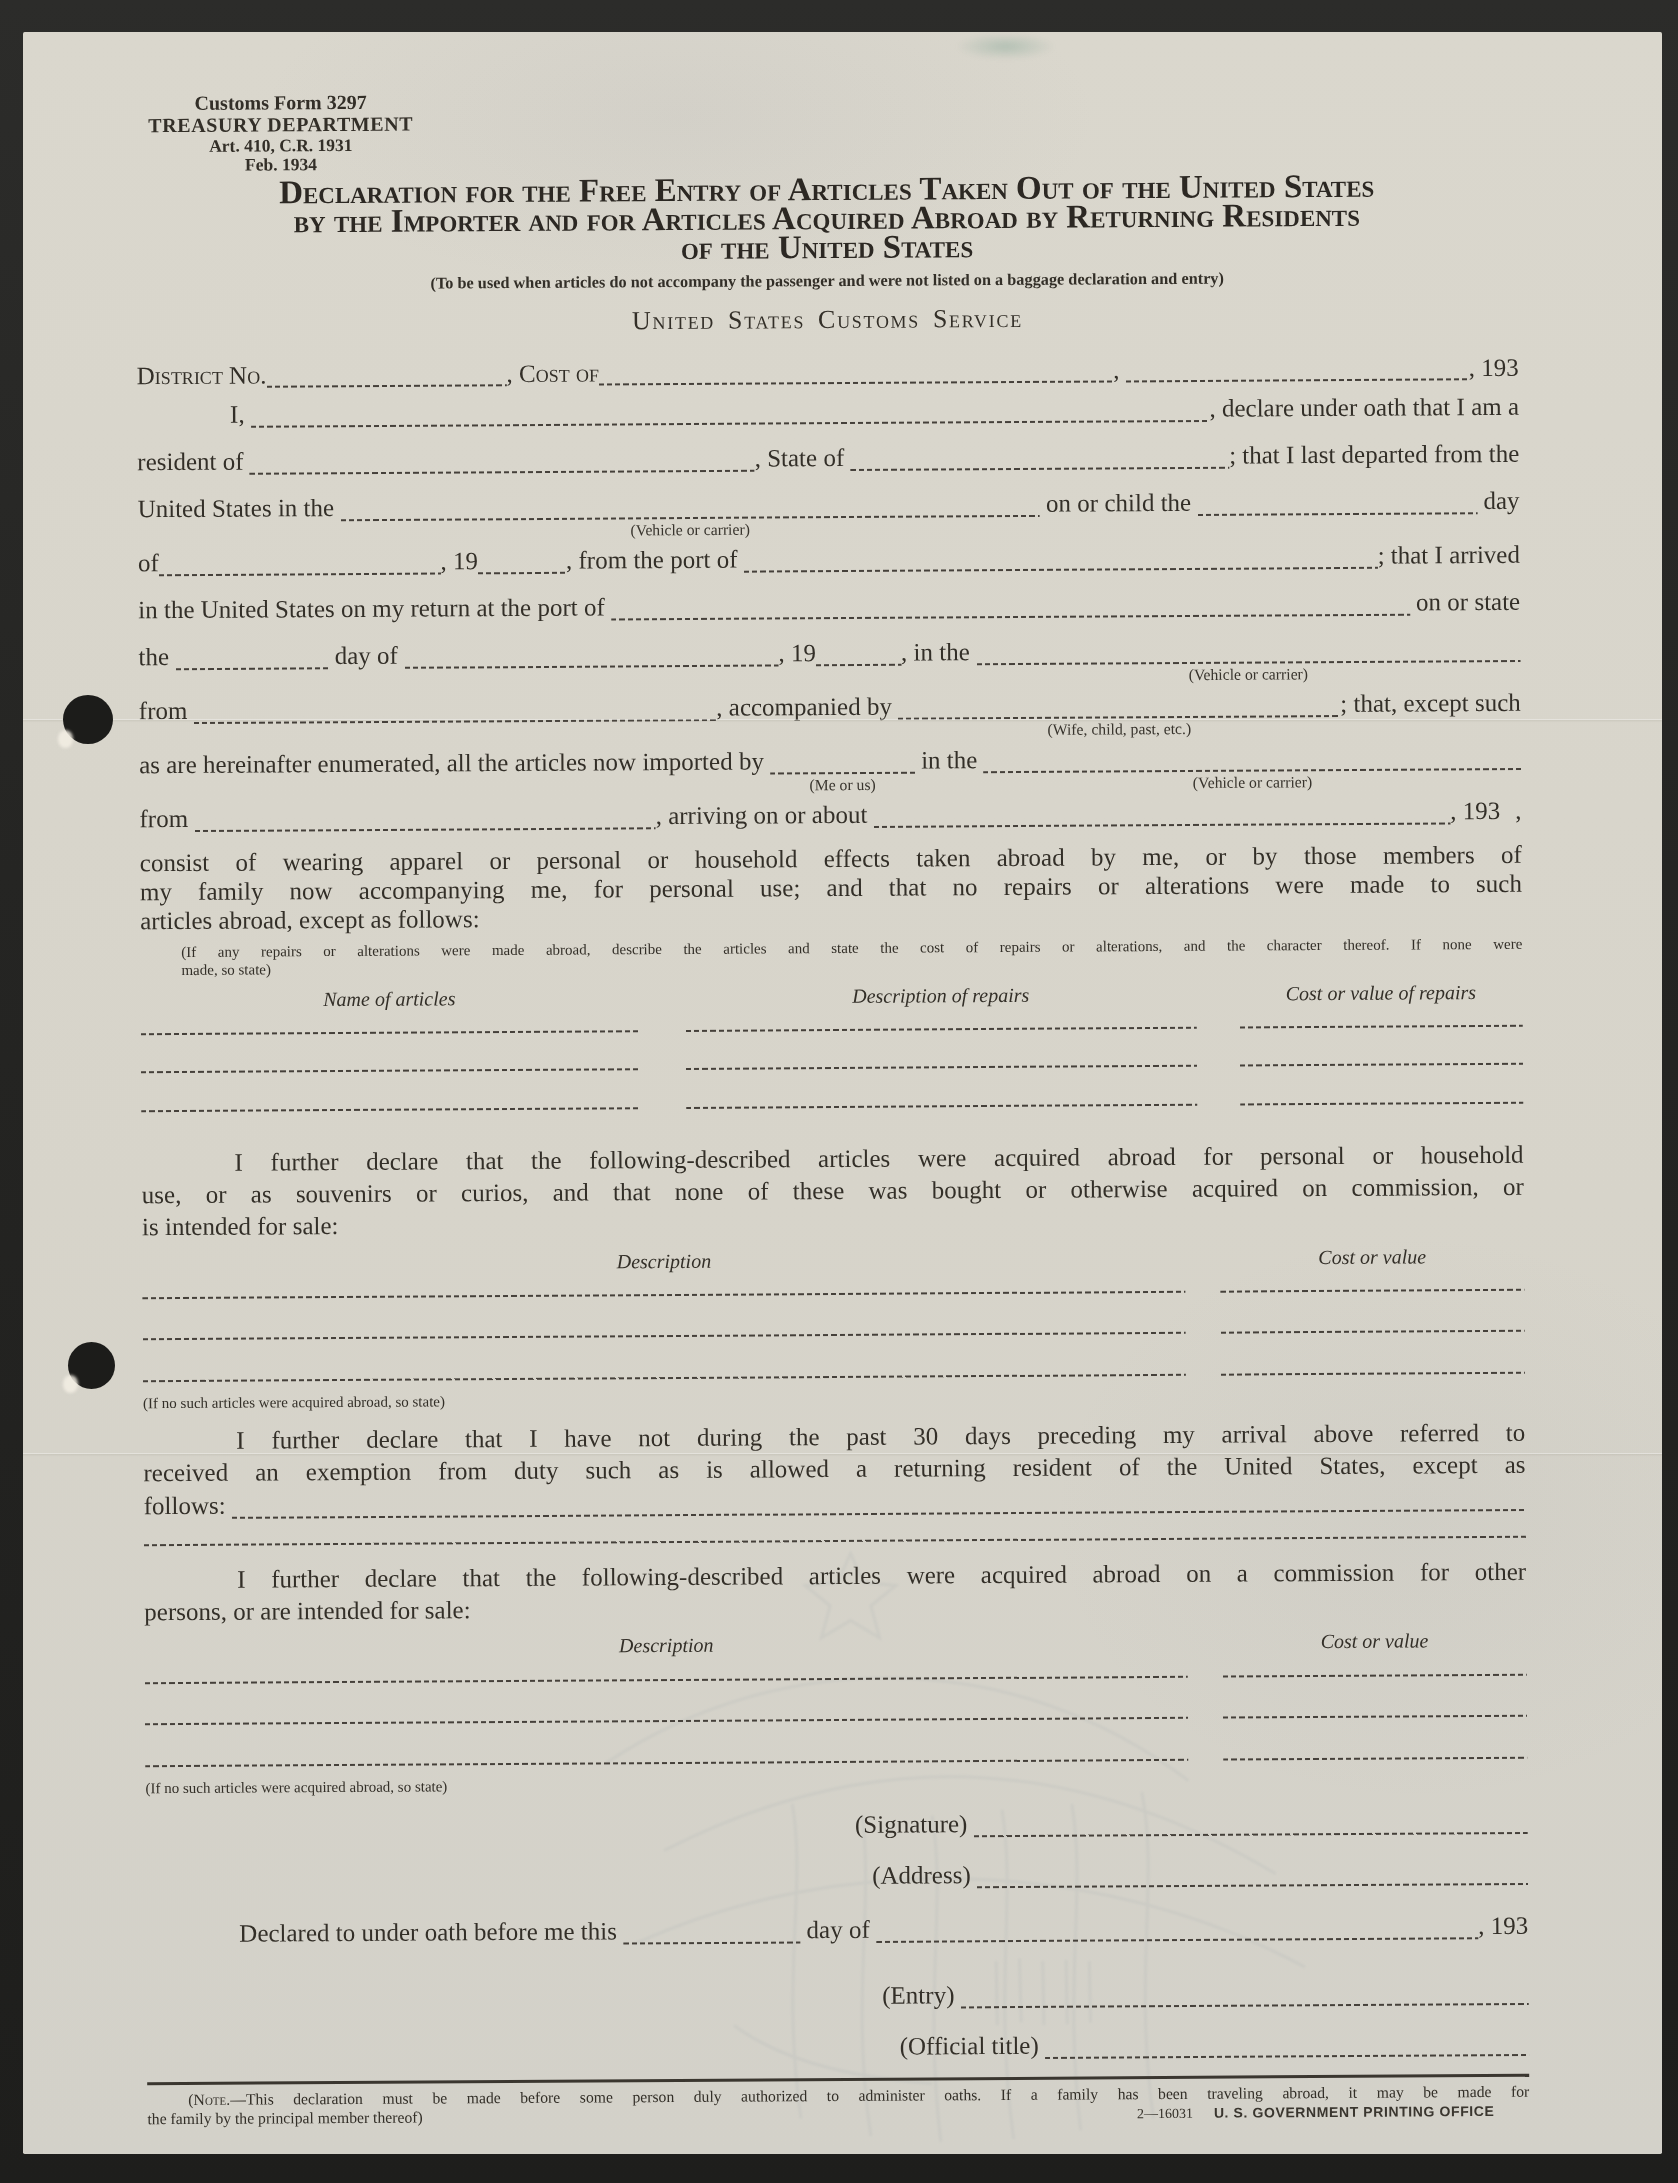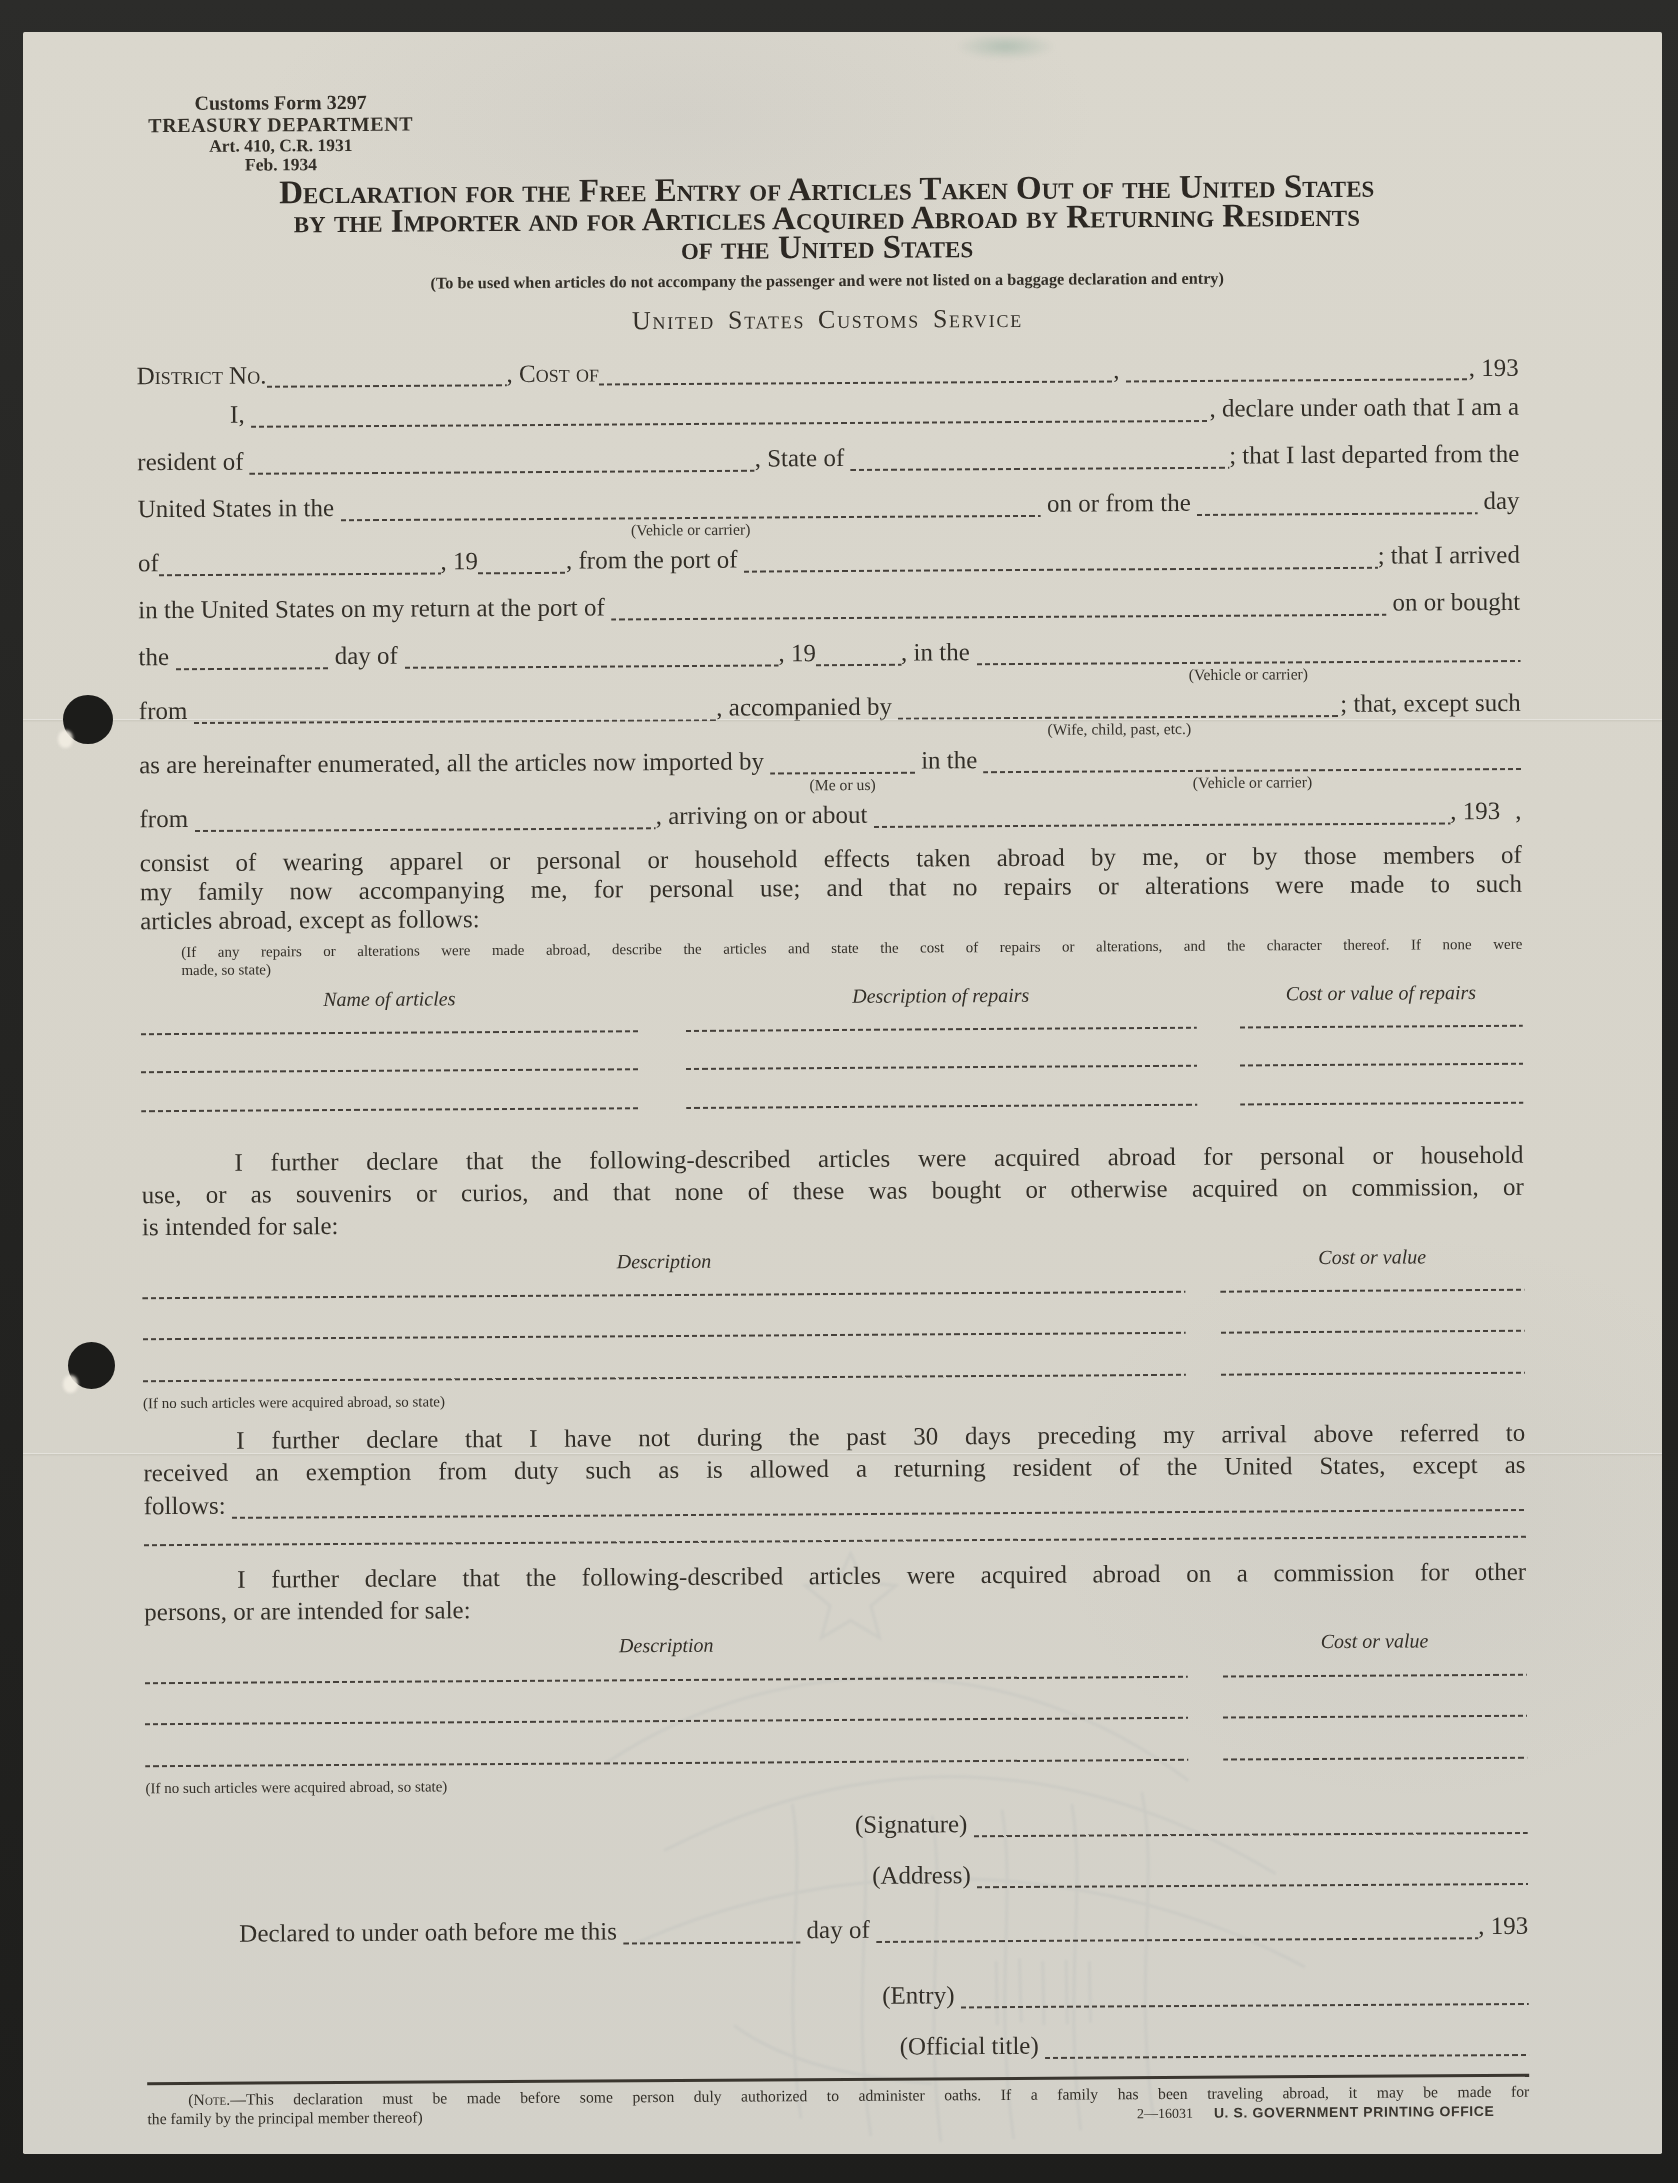--- a/index.html
+++ b/index.html
@@ -126,23 +126,23 @@
     </div>
     <div class="subtitle">(To be used when articles do not accompany the passenger and were not listed on a baggage declaration and entry)</div>
 
     <div class="service">United States Customs Service</div>
 
     <div class="fill-line" id="district-line"><span class="seg sc">District No.</span><span class="blank" style="flex-grow: 14;"></span><span class="seg">, </span><span class="seg sc">Cost of</span><span class="blank" style="flex-grow: 30;"></span><span class="seg">, </span><span class="blank" style="flex-grow: 20;"></span><span class="seg">, 193</span></div>
 
     <div id="declaration-lines">
         <div class="fill-line"><span class="gap" style="width: 93px;"></span><span class="seg">I, </span><span class="blank" style="flex-grow: 1;"></span><span class="seg">, declare under oath that I am a</span></div>
         <div class="fill-line"><span class="seg">resident of </span><span class="blank" style="flex-grow: 24;"></span><span class="seg">, State of </span><span class="blank" style="flex-grow: 18;"></span><span class="seg">; that I last departed from the</span></div>
-        <div class="fill-line has-label"><span class="seg">United States in the </span><span class="blank" style="flex-grow: 40;"><span class="sublabel">(Vehicle or carrier)</span></span><span class="seg"> on or from the </span><span class="blank" style="flex-grow: 16;"></span><span class="seg"> day</span></div>
+        <div class="fill-line has-label"><span class="seg">United States in the </span><span class="blank" style="flex-grow: 40;"><span class="sublabel">(Vehicle or carrier)</span></span><span class="seg"> on or child the </span><span class="blank" style="flex-grow: 16;"></span><span class="seg"> day</span></div>
         <div class="fill-line"><span class="seg">of</span><span class="blank" style="flex-grow: 16;"></span><span class="seg">, 19</span><span class="blank" style="flex-grow: 5;"></span><span class="seg">, from the port of </span><span class="blank" style="flex-grow: 36;"></span><span class="seg">; that I arrived</span></div>
-        <div class="fill-line"><span class="seg">in the United States on my return at the port of </span><span class="blank" style="flex-grow: 1;"></span><span class="seg"> on or bought</span></div>
+        <div class="fill-line"><span class="seg">in the United States on my return at the port of </span><span class="blank" style="flex-grow: 1;"></span><span class="seg"> on or state</span></div>
         <div class="fill-line has-label"><span class="seg">the </span><span class="blank" style="flex-grow: 9;"></span><span class="seg"> day of </span><span class="blank" style="flex-grow: 22;"></span><span class="seg">, 19</span><span class="blank" style="flex-grow: 5;"></span><span class="seg">, in the </span><span class="blank" style="flex-grow: 32;"><span class="sublabel">(Vehicle or carrier)</span></span></div>
         <div class="fill-line has-label"><span class="seg">from </span><span class="blank" style="flex-grow: 26;"></span><span class="seg">, accompanied by </span><span class="blank" style="flex-grow: 22;"><span class="sublabel">(Wife, child, past, etc.)</span></span><span class="seg">; that, except such</span></div>
         <div class="fill-line has-label"><span class="seg">as are hereinafter enumerated, all the articles now imported by </span><span class="blank" style="flex-grow: 7;"><span class="sublabel">(Me or us)</span></span><span class="seg"> in the </span><span class="blank" style="flex-grow: 26;"><span class="sublabel">(Vehicle or carrier)</span></span></div>
         <div class="fill-line"><span class="seg">from </span><span class="blank" style="flex-grow: 24;"></span><span class="seg">, arriving on or about </span><span class="blank" style="flex-grow: 30;"></span><span class="seg">, 193</span><span class="gap" style="width: 15px;"></span><span class="seg">,</span></div>
       </div>
 
     <div class="para mt16">
         <div class="j" style="text-align: justify; text-align-last: justify;">consist of wearing apparel or personal or household effects taken abroad by me, or by those members of</div>
         <div class="j" style="text-align: justify; text-align-last: justify;">my family now accompanying me, for personal use; and that no repairs or alterations were made to such</div>
         <div class="plain" style="text-align: left; text-align-last: left;">articles abroad, except as follows:</div>

